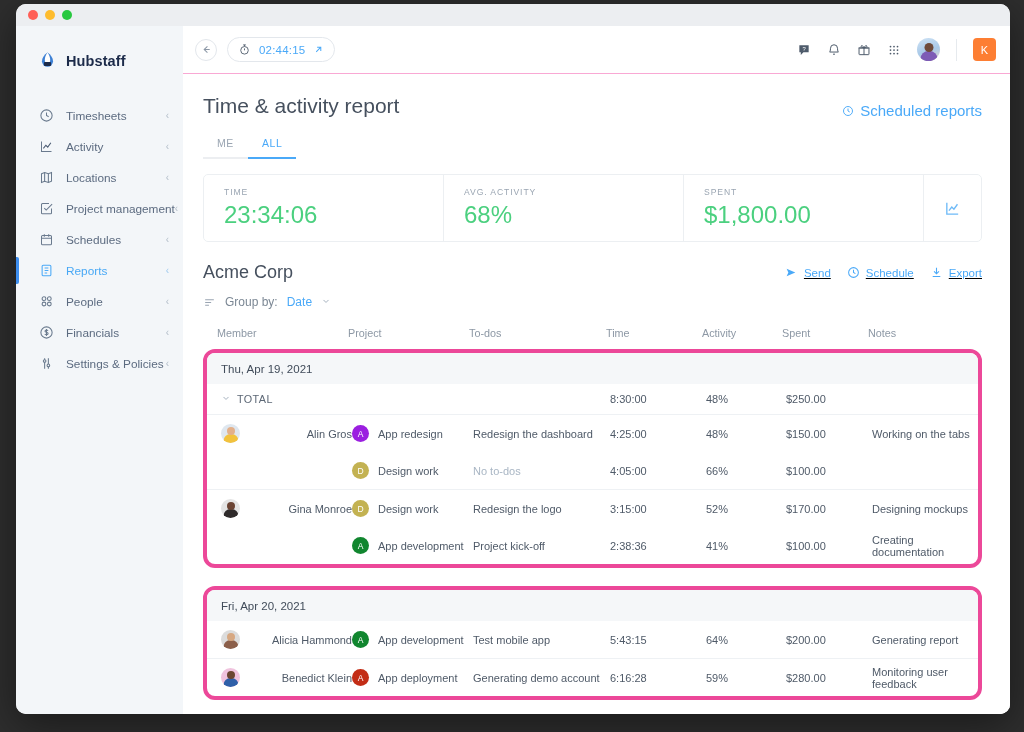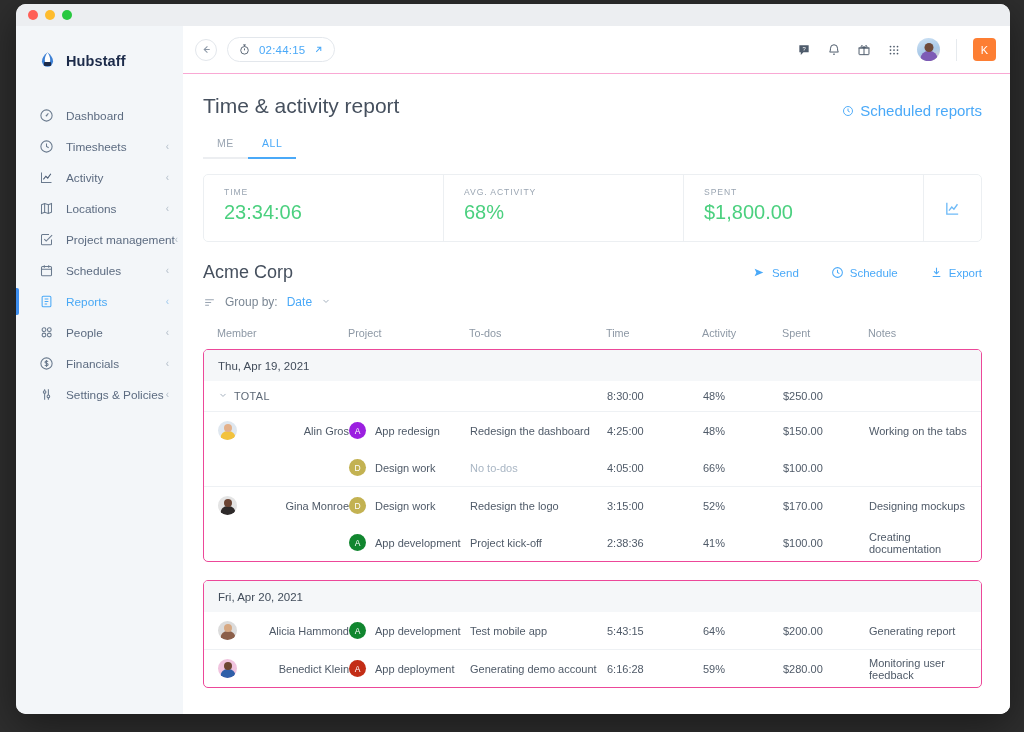--- a/index.html
+++ b/index.html
@@ -169,30 +169,30 @@
     margin-top: 15px;
     border: 1px solid #eceff2; border-radius: 5px;
     display: flex; height: 68px; overflow: hidden;
   }
   .stat {
     flex: 1 1 0; padding: 12px 0 0 20px;
     border-right: 1px solid #eceff2;
   }
   .stat:nth-child(3) { border-right: none; }
   .stat-label { font-size: 8.6px; letter-spacing: .9px; color: #9aa5b2; }
-  .stat-value { font-size: 20px; color: #4bd07f; margin-top: 4px; font-weight: 300; }
+  .stat-value { font-size: 24px; color: #4bd07f; margin-top: 4px; font-weight: 300; }
   .stat-chart {
     flex: 0 0 58px; border-left: 1px solid #eceff2;
     display: flex; align-items: center; justify-content: center; cursor: pointer;
   }
 
   
   .report-head { display: flex; align-items: center; margin-top: 20px; }
   .report-title { font-size: 18px; color: #46505e; }
-  .report-actions { margin-left: auto; display: flex; gap: 32px; }
+  .report-actions { margin-left: auto; display: flex; gap: 16px; text-decoration: underline; }
   .r-action {
     display: flex; align-items: center; gap: 6px;
     color: #4aa9f8; font-size: 11.5px; cursor: pointer;
   }
   .groupby { display: flex; align-items: center; gap: 9px; margin-top: 12px; }
   .groupby-label { font-size: 12px; color: #7b8794; }
   .groupby-value { font-size: 12px; color: #4aa9f8; cursor: pointer; }
   .groupby-caret { color: #a6b2bf; font-size: 9px; }
 
   
@@ -202,21 +202,21 @@
   }
   .c-member { width: 131px; flex: 0 0 131px; }
   .c-project { width: 121px; flex: 0 0 121px; }
   .c-todos { width: 137px; flex: 0 0 137px; }
   .c-time { width: 96px; flex: 0 0 96px; }
   .c-activity { width: 80px; flex: 0 0 80px; }
   .c-spent { width: 86px; flex: 0 0 86px; }
   .c-notes { flex: 1 1 auto; }
 
   .group {
-    border: 1px solid #ec4899; border-radius: 5px;
+    border: 4px solid #ec4899; border-radius: 12px;
     margin-bottom: 18px; overflow: hidden; background: #fff;
   }
   .group-header {
     background: #f5f7f9; height: 31px;
     display: flex; align-items: center; padding-left: 14px;
     font-size: 11.5px; color: #414c5a;
   }
   .total-row {
     display: flex; align-items: center; height: 31px;
     padding-left: 14px; font-size: 10.8px; color: #5c6775;
@@ -280,30 +280,20 @@
             <path d="M12 2 C8 5 5 8.5 5 13 a7 7 0 0 0 14 0 c0-4.5-3-8-7-11z" fill="#3c7fd4"></path>
             <path d="M12 2 C10 5 8.6 8 8.6 11.2 a3.4 5 0 0 0 6.8 0 C15.4 8 14 5 12 2z" fill="#ffffff"></path>
             <rect x="7.5" y="14" width="9" height="5" rx="1.2" fill="#1c2b4a"></rect>
           </svg>
         </span>
         <span class="brand-name">Hubstaff</span>
       </div>
 
       <nav class="nav">
 
-        <div class="nav-item">
-          <span class="ico">
-            <svg viewBox="0 0 24 24" fill="none" stroke="#6a7a8e" stroke-width="1.7">
-                <circle cx="12" cy="12" r="9"></circle>
-                <path d="M12 12 L15 8.5"></path>
-                <circle cx="12" cy="12" r="1.4" fill="#6a7a8e" stroke="none"></circle>
-              </svg>
-          </span>
-          <span class="lbl">Dashboard</span>
-        </div>
 
         <div class="nav-item">
           <span class="ico">
             <svg viewBox="0 0 24 24" fill="none" stroke="#6a7a8e" stroke-width="1.7">
                 <circle cx="12" cy="12" r="9"></circle>
                 <path d="M12 7v5l3.5 2"></path>
               </svg>
           </span>
           <span class="lbl">Timesheets</span>
           <span class="chev">‹</span>

